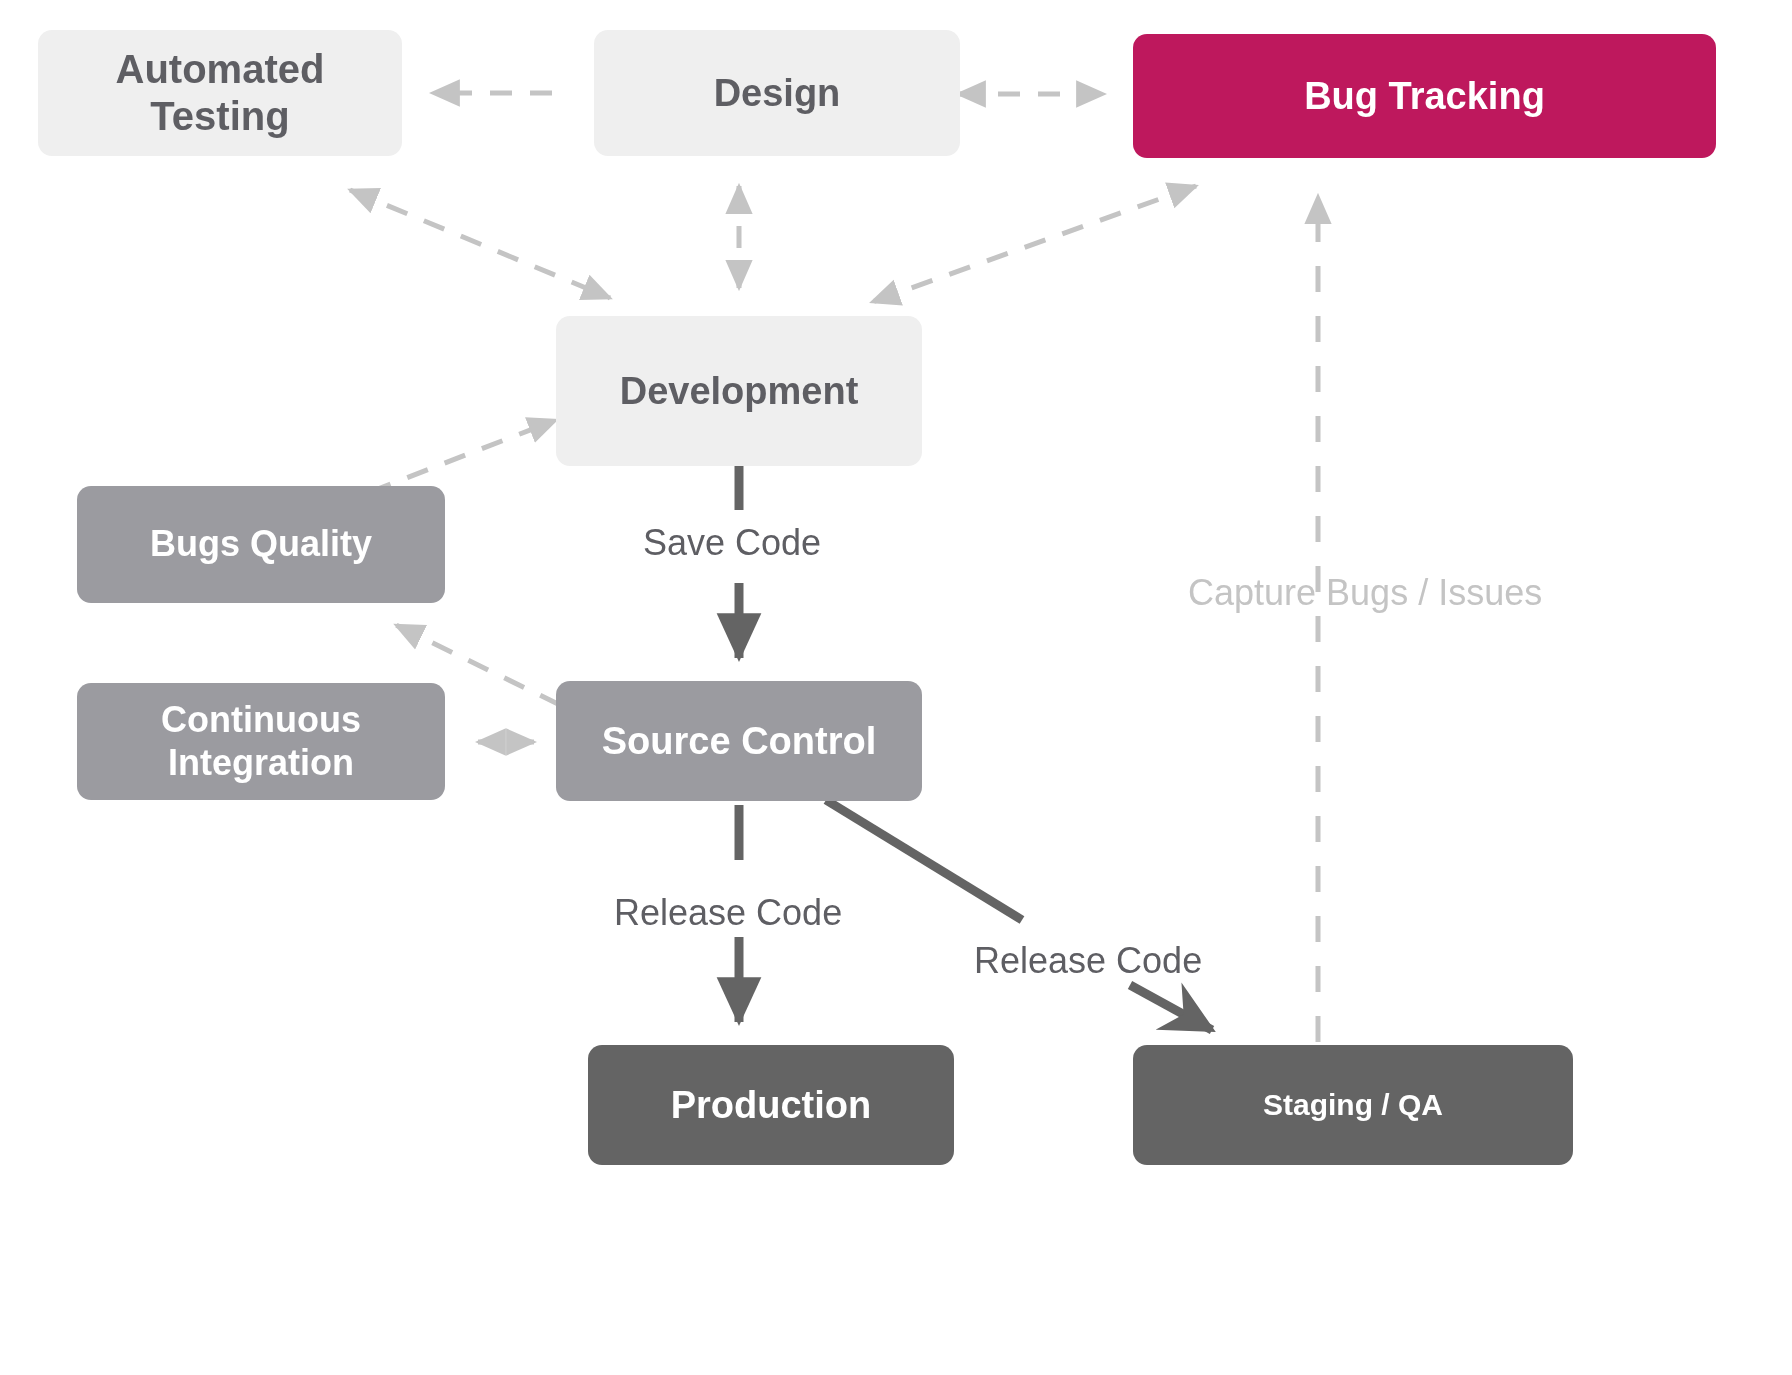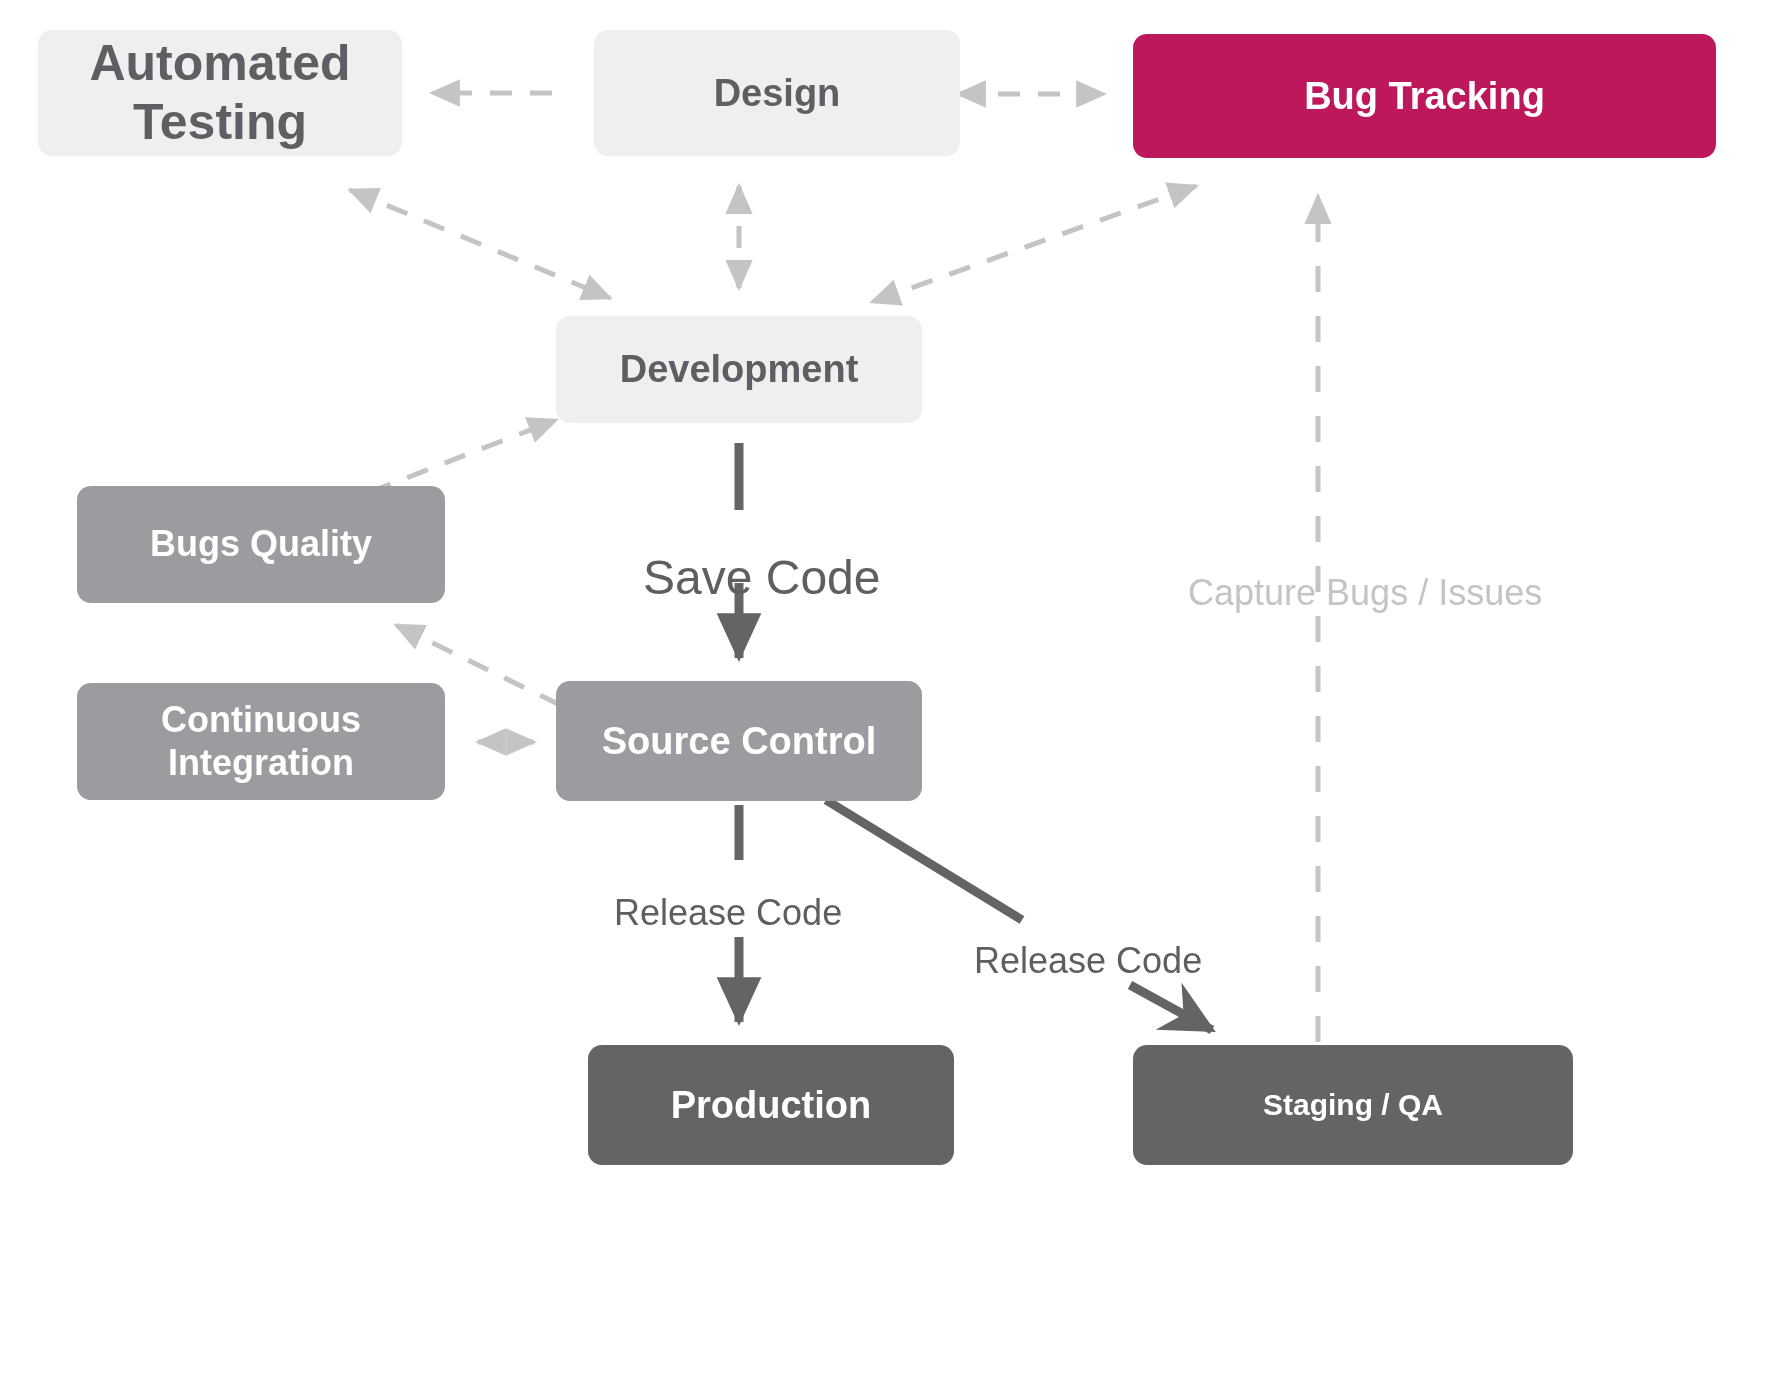--- a/index.html
+++ b/index.html
@@ -93,41 +93,41 @@
       <path d="M 739 583 L 739 658" stroke-width="9" marker-end="url(#ah-solid)"></path>
 
       <path d="M 739 805 L 739 860" stroke-width="9"></path>
       <path d="M 739 937 L 739 1022" stroke-width="9" marker-end="url(#ah-solid)"></path>
 
       <path d="M 826 800 L 1022 920" stroke-width="9"></path>
       <path d="M 1130 985 L 1212 1030" stroke-width="9" marker-end="url(#ah-solid-bent)"></path>
     </g>
   </svg>
 
-  <div class="node" style="left:38px; top:30px; width:364px; height:126px; background:#efefef; color:#5e5e63; font-size:50px;">Automated
+  <div class="node" style="left:38px; top:30px; width:364px; height:126px; background:#efefef; color:#5e5e63; font-size:40px;">Automated
 Testing</div>
 
   <div class="node" style="left:556px; top:30px; width:366px; height:126px; background:#efefef; color:#5e5e63; font-size:38px;margin-left:38px;">Design</div>
 
   <div class="node" style="left:1133px; top:34px; width:583px; height:124px; background:#be185d; color:#ffffff; font-size:38px;">Bug Tracking</div>
 
-  <div class="node" style="left:556px; top:316px; width:366px; height:107px; background:#efefef; color:#5e5e63; font-size:38px;">Development</div>
+  <div class="node" style="left:556px; top:316px; width:366px; height:150px; background:#efefef; color:#5e5e63; font-size:38px;">Development</div>
 
   <div class="node" style="left:77px; top:486px; width:368px; height:117px; background:#9b9ba0; color:#ffffff; font-size:36px;">Bugs Quality</div>
 
   <div class="node" style="left:556px; top:681px; width:366px; height:120px; background:#9b9ba0; color:#ffffff; font-size:38px;">Source Control</div>
 
   <div class="node" style="left:77px; top:683px; width:368px; height:117px; background:#9b9ba0; color:#ffffff; font-size:36px;">Continuous
 Integration</div>
 
   <div class="node" style="left:556px; top:1045px; width:366px; height:120px; background:#646464; color:#ffffff; font-size:38px;margin-left:32px;">Production</div>
 
   <div class="node" style="left:1133px; top:1045px; width:440px; height:120px; background:#646464; color:#ffffff; font-size:30px;">Staging / QA</div>
 
-  <div class="edge-label" style="left:643px; top:522px; font-size:48px; color:#5e5e63;margin-top:28px;">Save Code</div>
+  <div class="edge-label" style="left:643px; top:522px; font-size:36px; color:#5e5e63;">Save Code</div>
 
   <div class="edge-label" style="left:614px; top:892px; font-size:36px; color:#5e5e63;">Release Code</div>
 
   <div class="edge-label" style="left:974px; top:940px; font-size:36px; color:#5e5e63;">Release Code</div>
 
   <div class="edge-label" style="left:1188px; top:572px; font-size:36px; color:#c4c4c4;">Capture Bugs / Issues</div>
 
 </div>
 
 </body></html>

